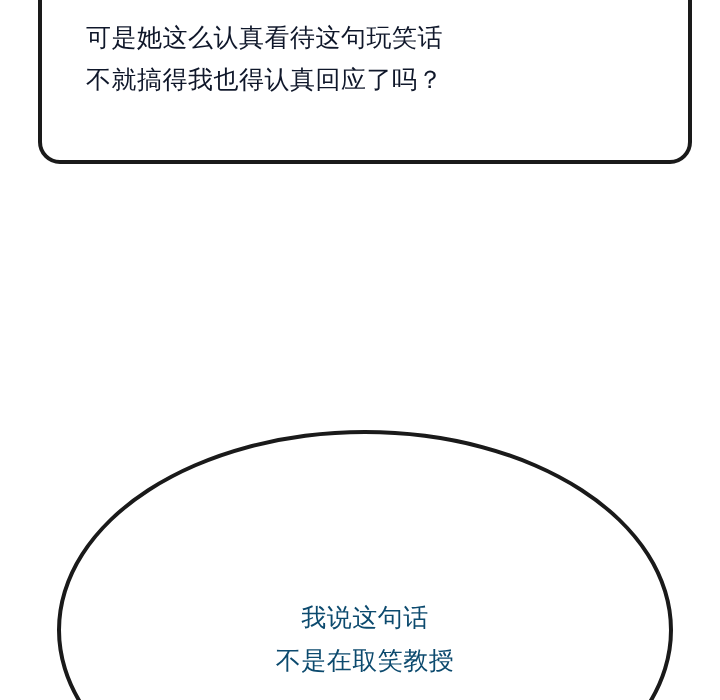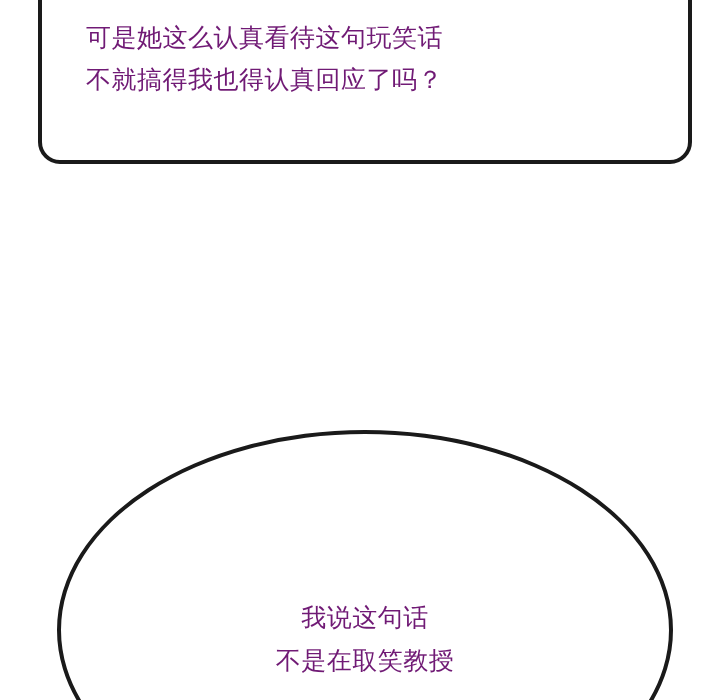--- a/index.html
+++ b/index.html
@@ -36,21 +36,21 @@
     background: #ffffff;
     box-sizing: border-box;
   }
   .bubble-rect-text {
     position: absolute;
     left: 86px;
     top: 16px;
     width: 560px;
     font-size: 25px;
     line-height: 42px;
-    color: #701a75;
+    color: #0f172a;
     letter-spacing: 0.5px;
     white-space: pre-line;
   }
 
   
   .bubble-oval {
     position: absolute;
     left: 57px;
     top: 430px;
     width: 616px;
@@ -61,21 +61,21 @@
     box-sizing: border-box;
   }
   .bubble-oval-text {
     position: absolute;
     left: 57px;
     top: 596px;
     width: 616px;
     text-align: center;
     font-size: 25px;
     line-height: 43px;
-    color: #701a75;
+    color: #0c4a6e;
     letter-spacing: 0.5px;
     white-space: pre-line;
   }
 </style>
 </head>
 <body>
 
 <div class="panel">
 
   <div class="bubble-rect"></div>

